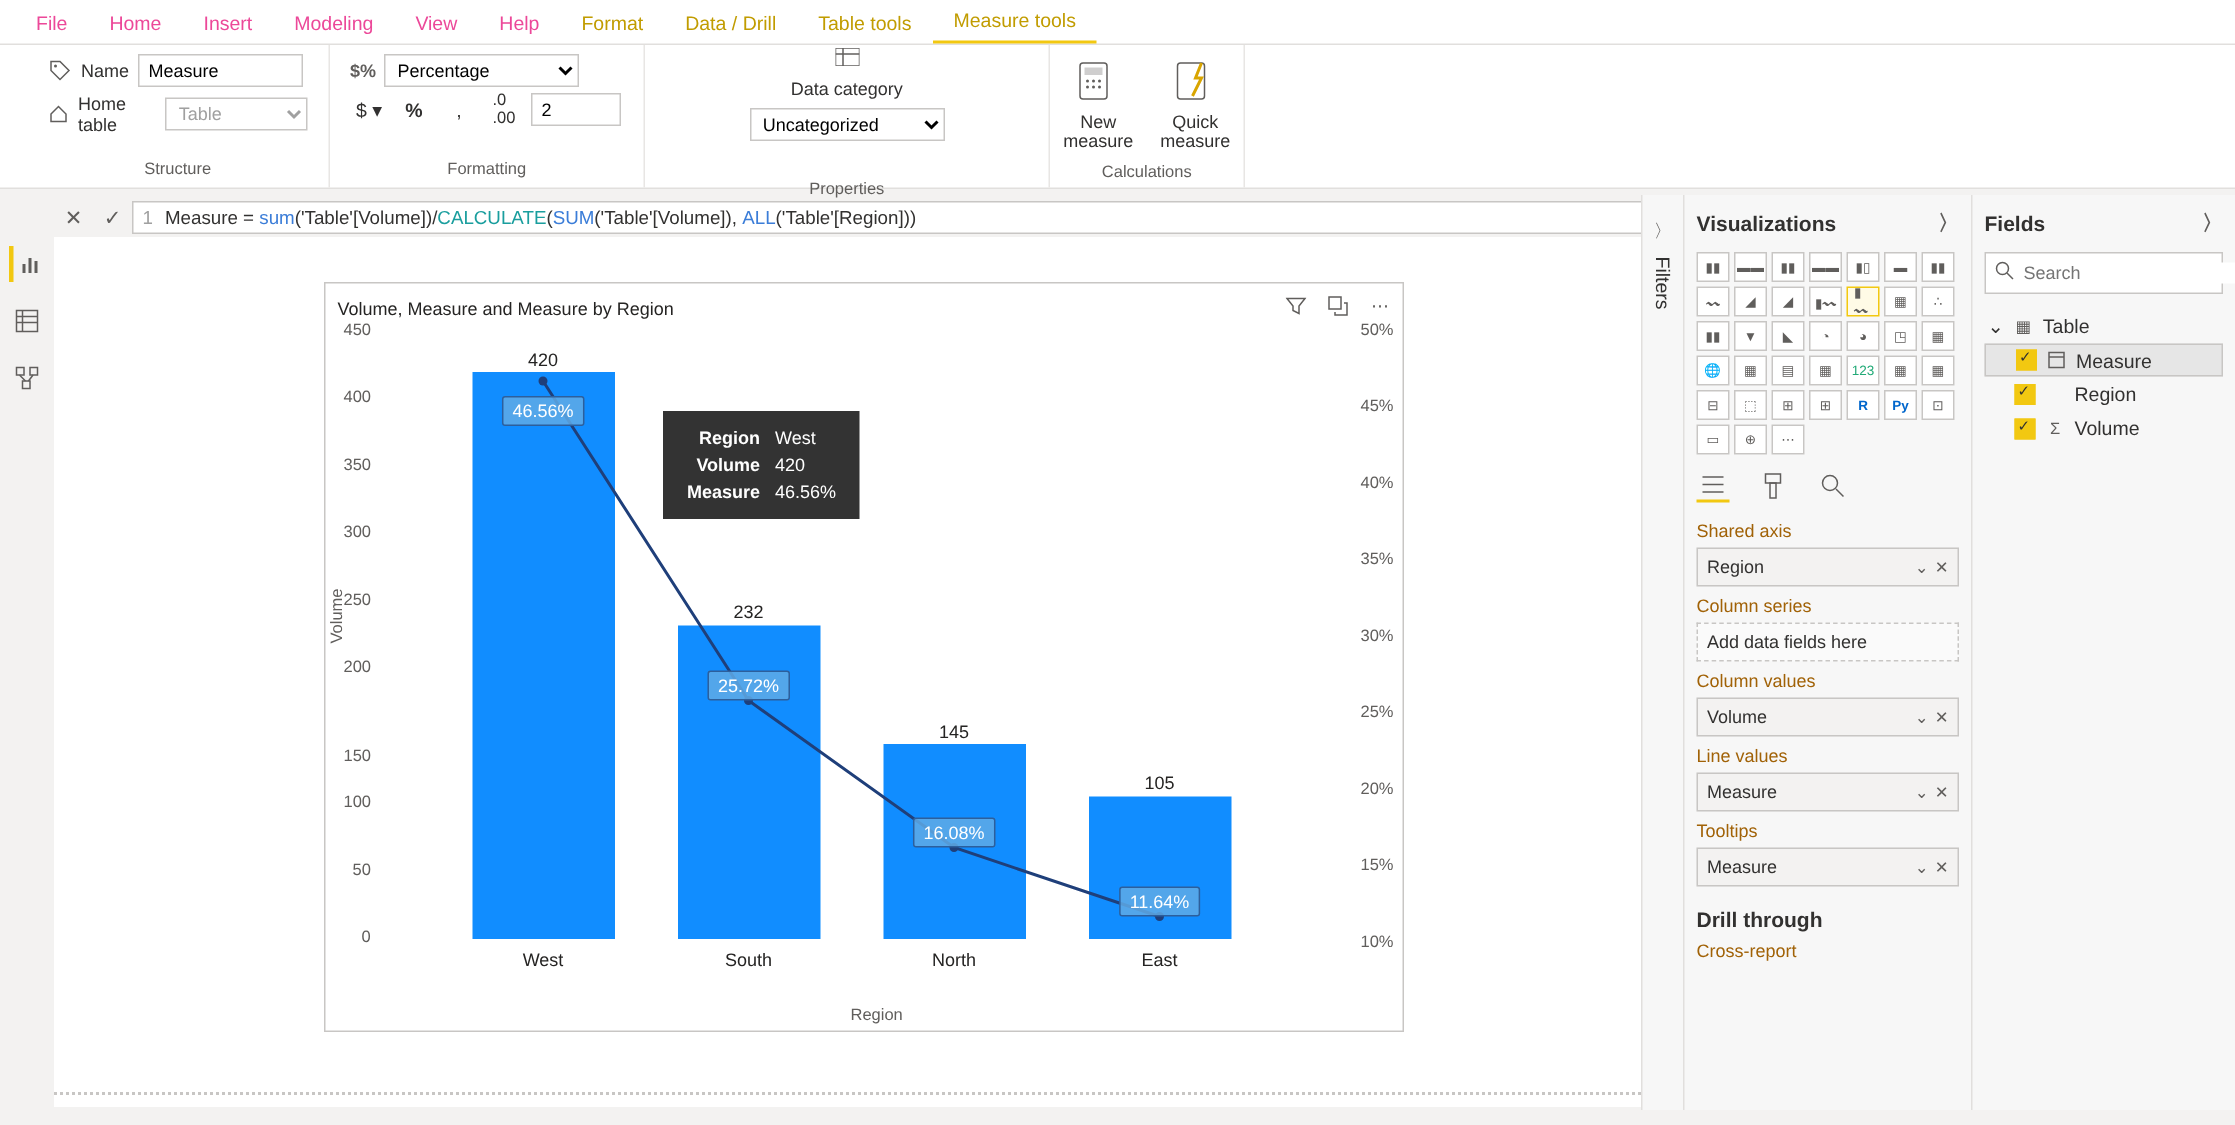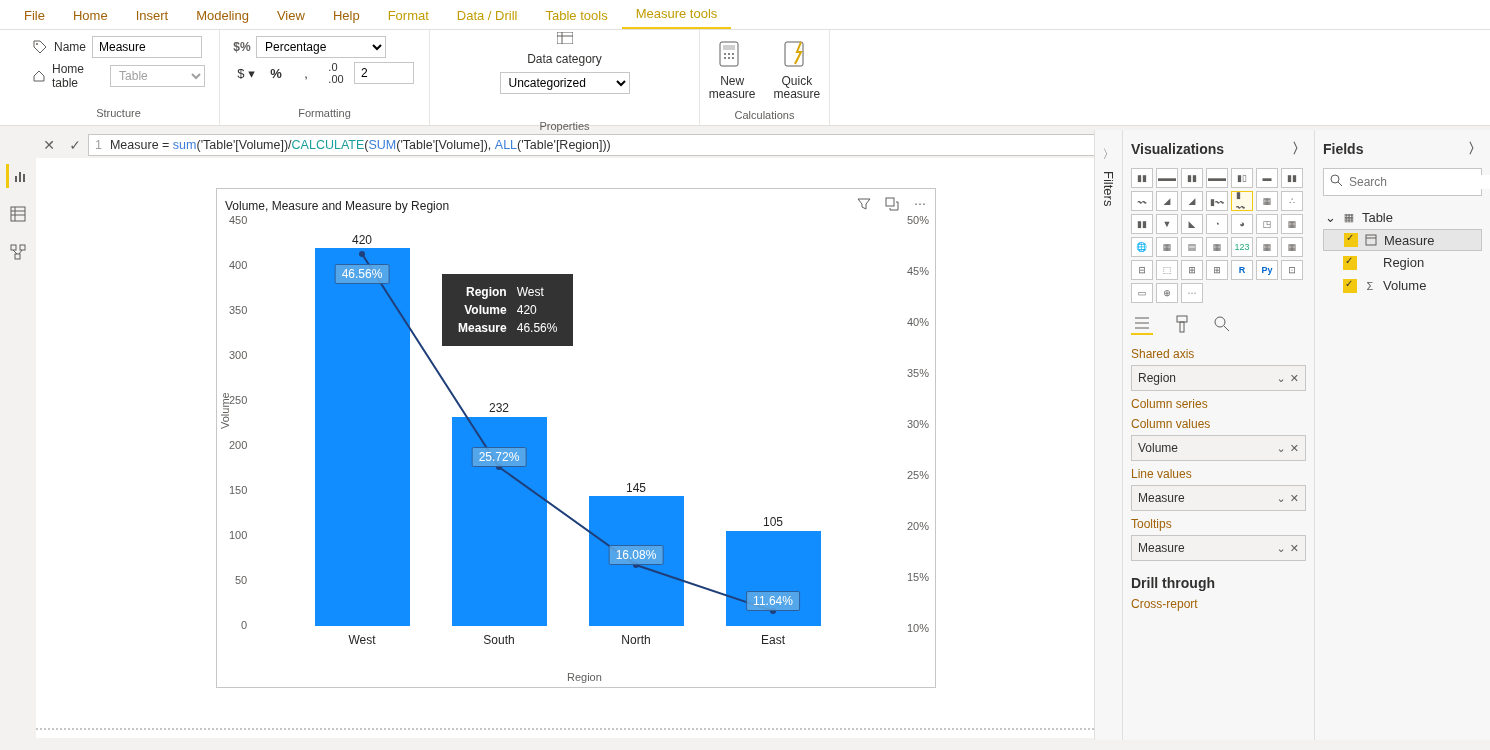--- a/index.html
+++ b/index.html
@@ -1,19 +1,19 @@
 <!DOCTYPE html>
 <html><head>
 <meta charset="utf-8">
 <style>
 * { margin:0; padding:0; box-sizing:border-box; font-family:"Segoe UI",Arial,sans-serif; }
 body { width:1490px; height:750px; background:#f3f2f1; overflow:hidden; position:relative; font-size:12px; color:#323130; }
 
 .tabbar { height:30px; background:#fff; display:flex; align-items:flex-end; padding-left:10px; border-bottom:1px solid #e1dfdd; }
-.tabbar .tab { padding:6px 14px; font-size:13px; cursor:pointer; color:#a16207; }
+.tabbar .tab { padding:6px 14px; font-size:13px; cursor:pointer; color:#ec4899; }
 .tabbar .tab.ctx { color:#c19c00; }
 .tabbar .tab.active { color:#c19c00; border-bottom:2px solid #f2c811; }
 
 .ribbon { height:96px; background:#fff; display:flex; border-bottom:1px solid #e1dfdd; }
 .ribgroup { border-right:1px solid #e8e6e4; padding:6px 14px; display:flex; flex-direction:column; justify-content:space-between; }
 .ribgroup .lbl { text-align:center; font-size:11px; color:#605e5c; margin-top:auto; }
 .row { display:flex; align-items:center; gap:6px; margin-bottom:4px; }
 .ic { width:16px; height:16px; display:inline-flex; align-items:center; justify-content:center; color:#605e5c; }
 .inp { height:22px; border:1px solid #c8c6c4; background:#fff; padding:0 6px; font-size:12px; }
 .sel { height:22px; border:1px solid #c8c6c4; background:#fff; padding:0 4px; font-size:12px; }
@@ -245,21 +245,21 @@
     <div class="axl" style="left:350px;bottom:4px">Region</div>
 
     <div class="plot">
 
       <span class="y1t" style="left:-28px;top:-5px">450</span>
       <span class="y1t" style="left:-28px;top:40px">400</span>
       <span class="y1t" style="left:-28px;top:85px">350</span>
       <span class="y1t" style="left:-28px;top:130px">300</span>
       <span class="y1t" style="left:-28px;top:175px">250</span>
       <span class="y1t" style="left:-28px;top:220px">200</span>
-      <span class="y1t" style="left:-28px;top:265px">150</span>
+      <span class="y1t" style="left:-28px;top:279px">150</span>
       <span class="y1t" style="left:-28px;top:310px">100</span>
       <span class="y1t" style="left:-22px;top:355px">50</span>
       <span class="y1t" style="left:-16px;top:400px">0</span>
 
       <span class="y2t" style="right:-32px;top:-5px">50%</span>
       <span class="y2t" style="right:-32px;top:46px">45%</span>
       <span class="y2t" style="right:-32px;top:97px">40%</span>
       <span class="y2t" style="right:-32px;top:148px">35%</span>
       <span class="y2t" style="right:-32px;top:199px">30%</span>
       <span class="y2t" style="right:-32px;top:250px">25%</span>
@@ -393,20 +393,23 @@
   <div class="fwlbl">Shared axis</div>
   <div class="fwbox solid">
       <span>Region</span>
       <span class="tools">
         <span>⌄</span>
         <span>✕</span>
       </span>
     </div>
 
   <div class="fwlbl">Column series</div>
+  <div class="fwbox">
+      <span>Add data fields here</span>
+    </div>
 
   <div class="fwlbl">Column values</div>
   <div class="fwbox solid">
       <span>Volume</span>
       <span class="tools">
         <span>⌄</span>
         <span>✕</span>
       </span>
     </div>
 

